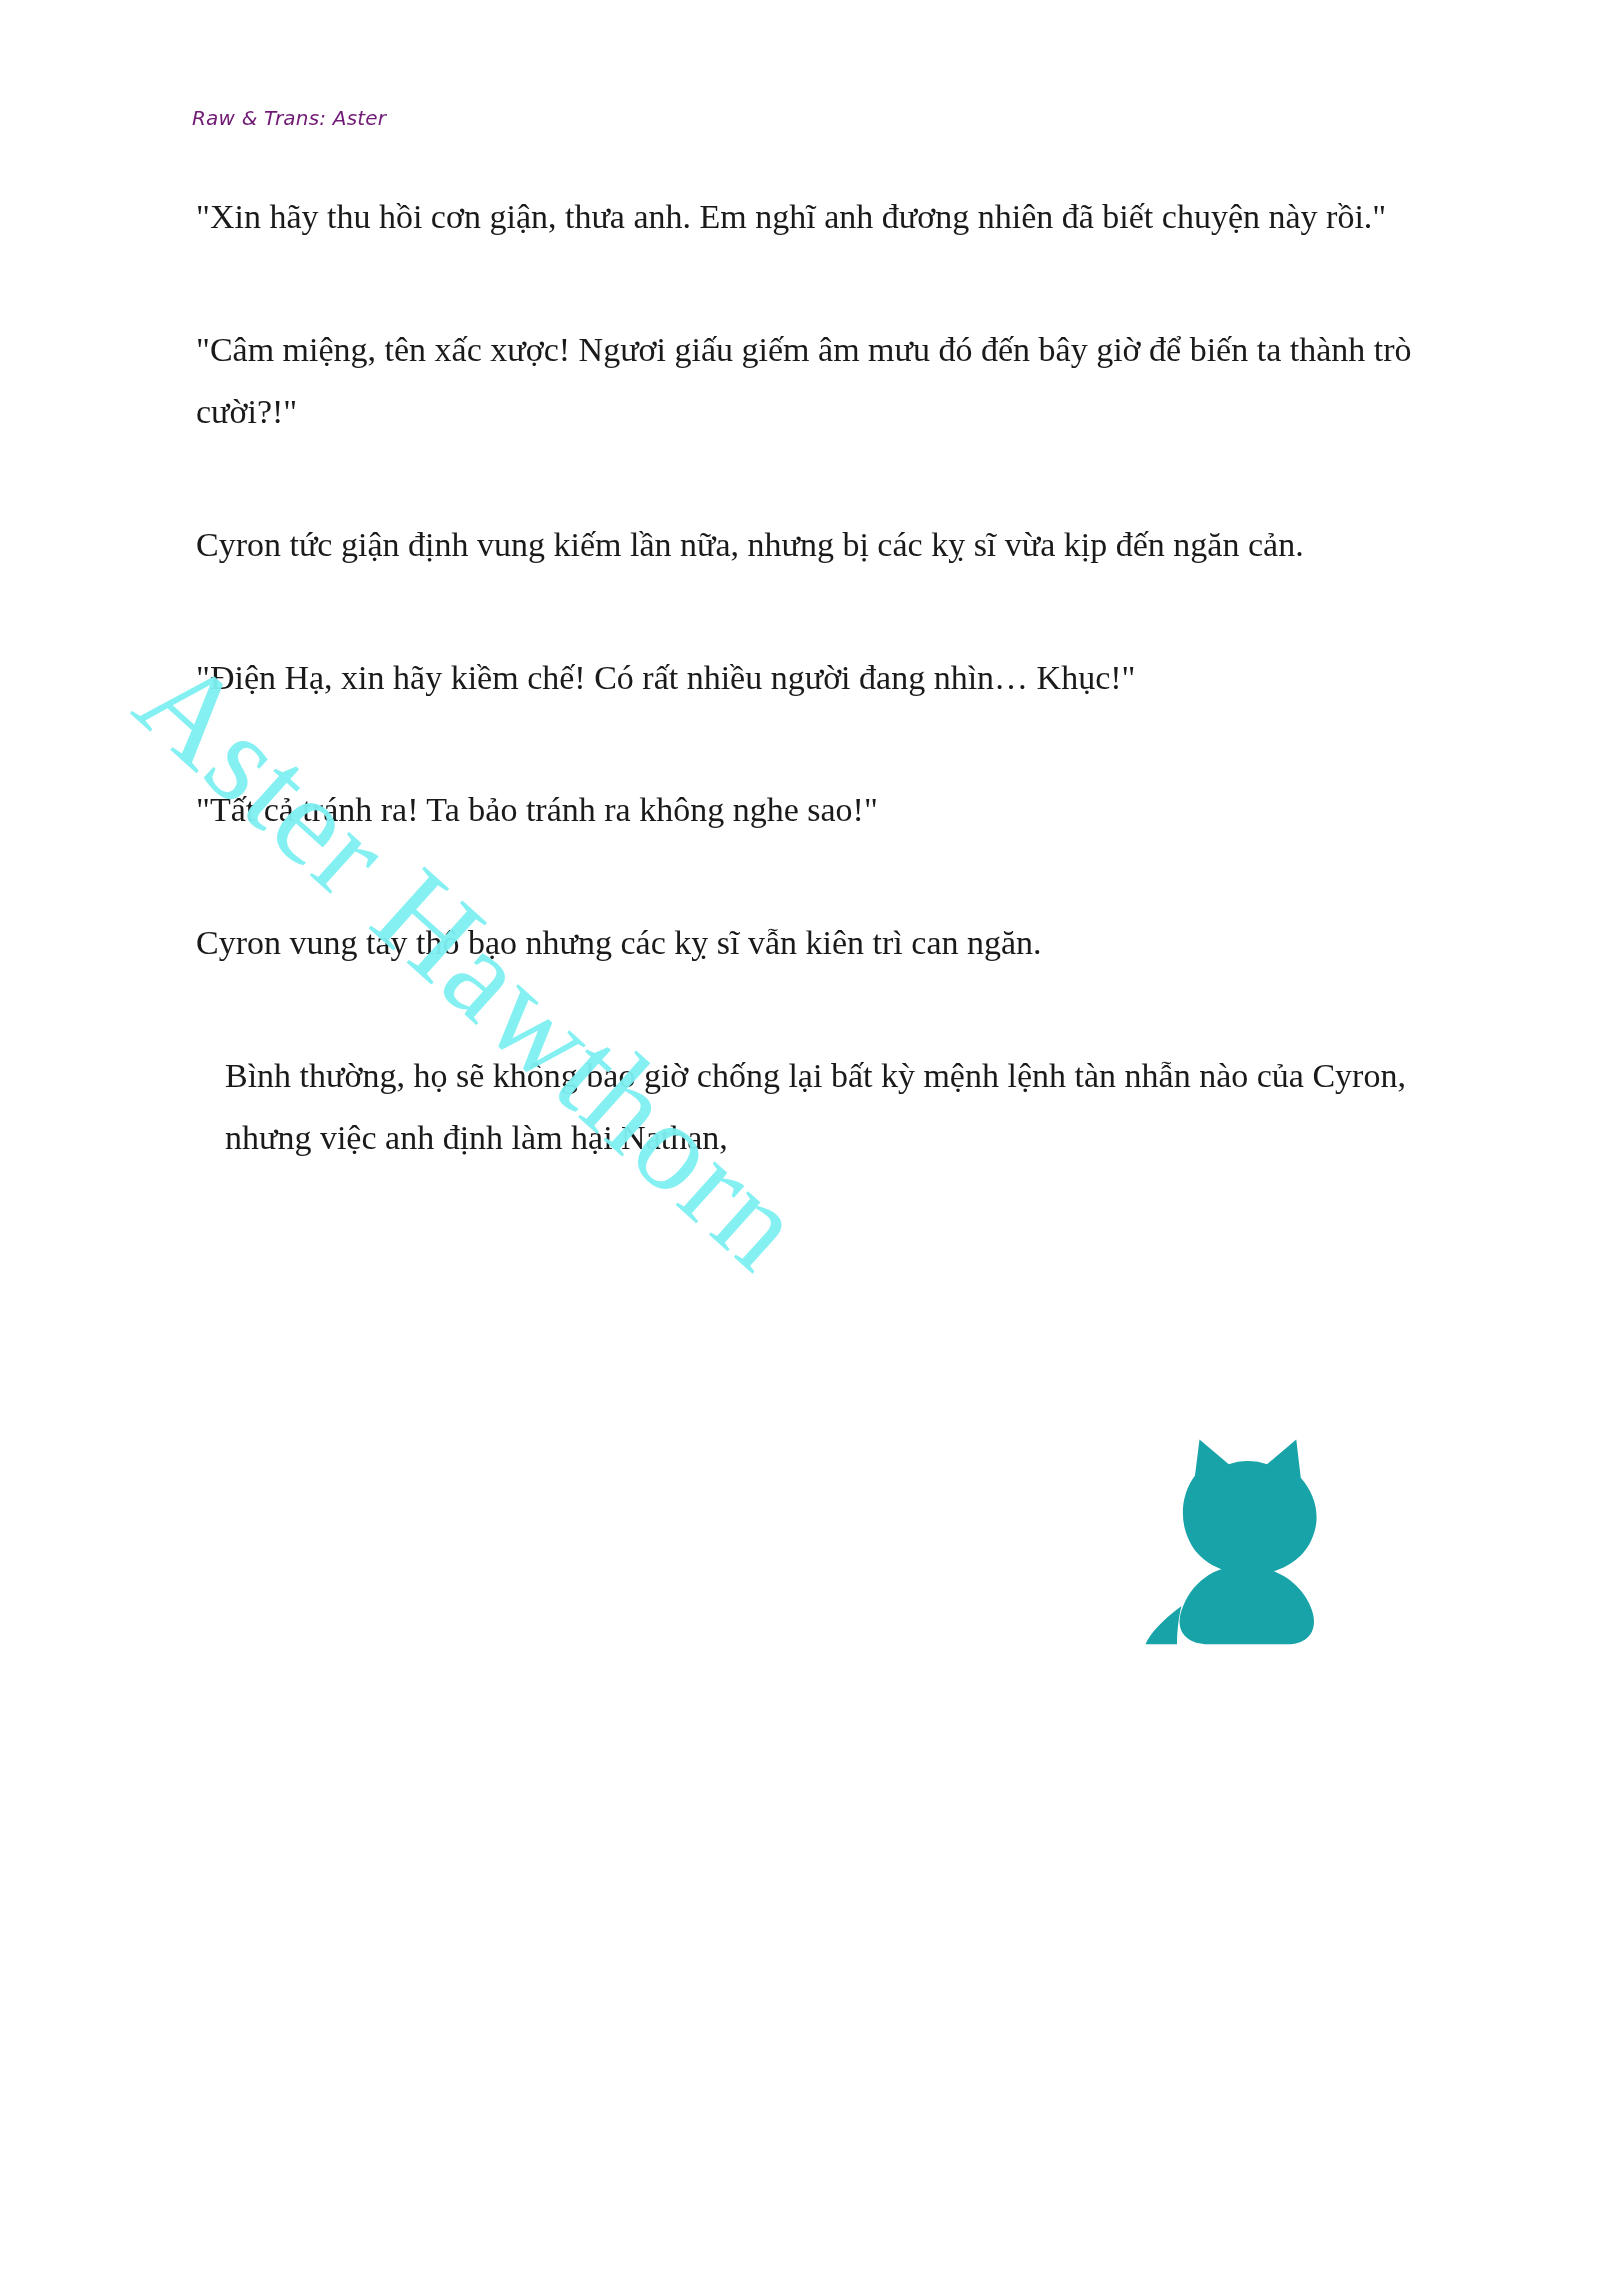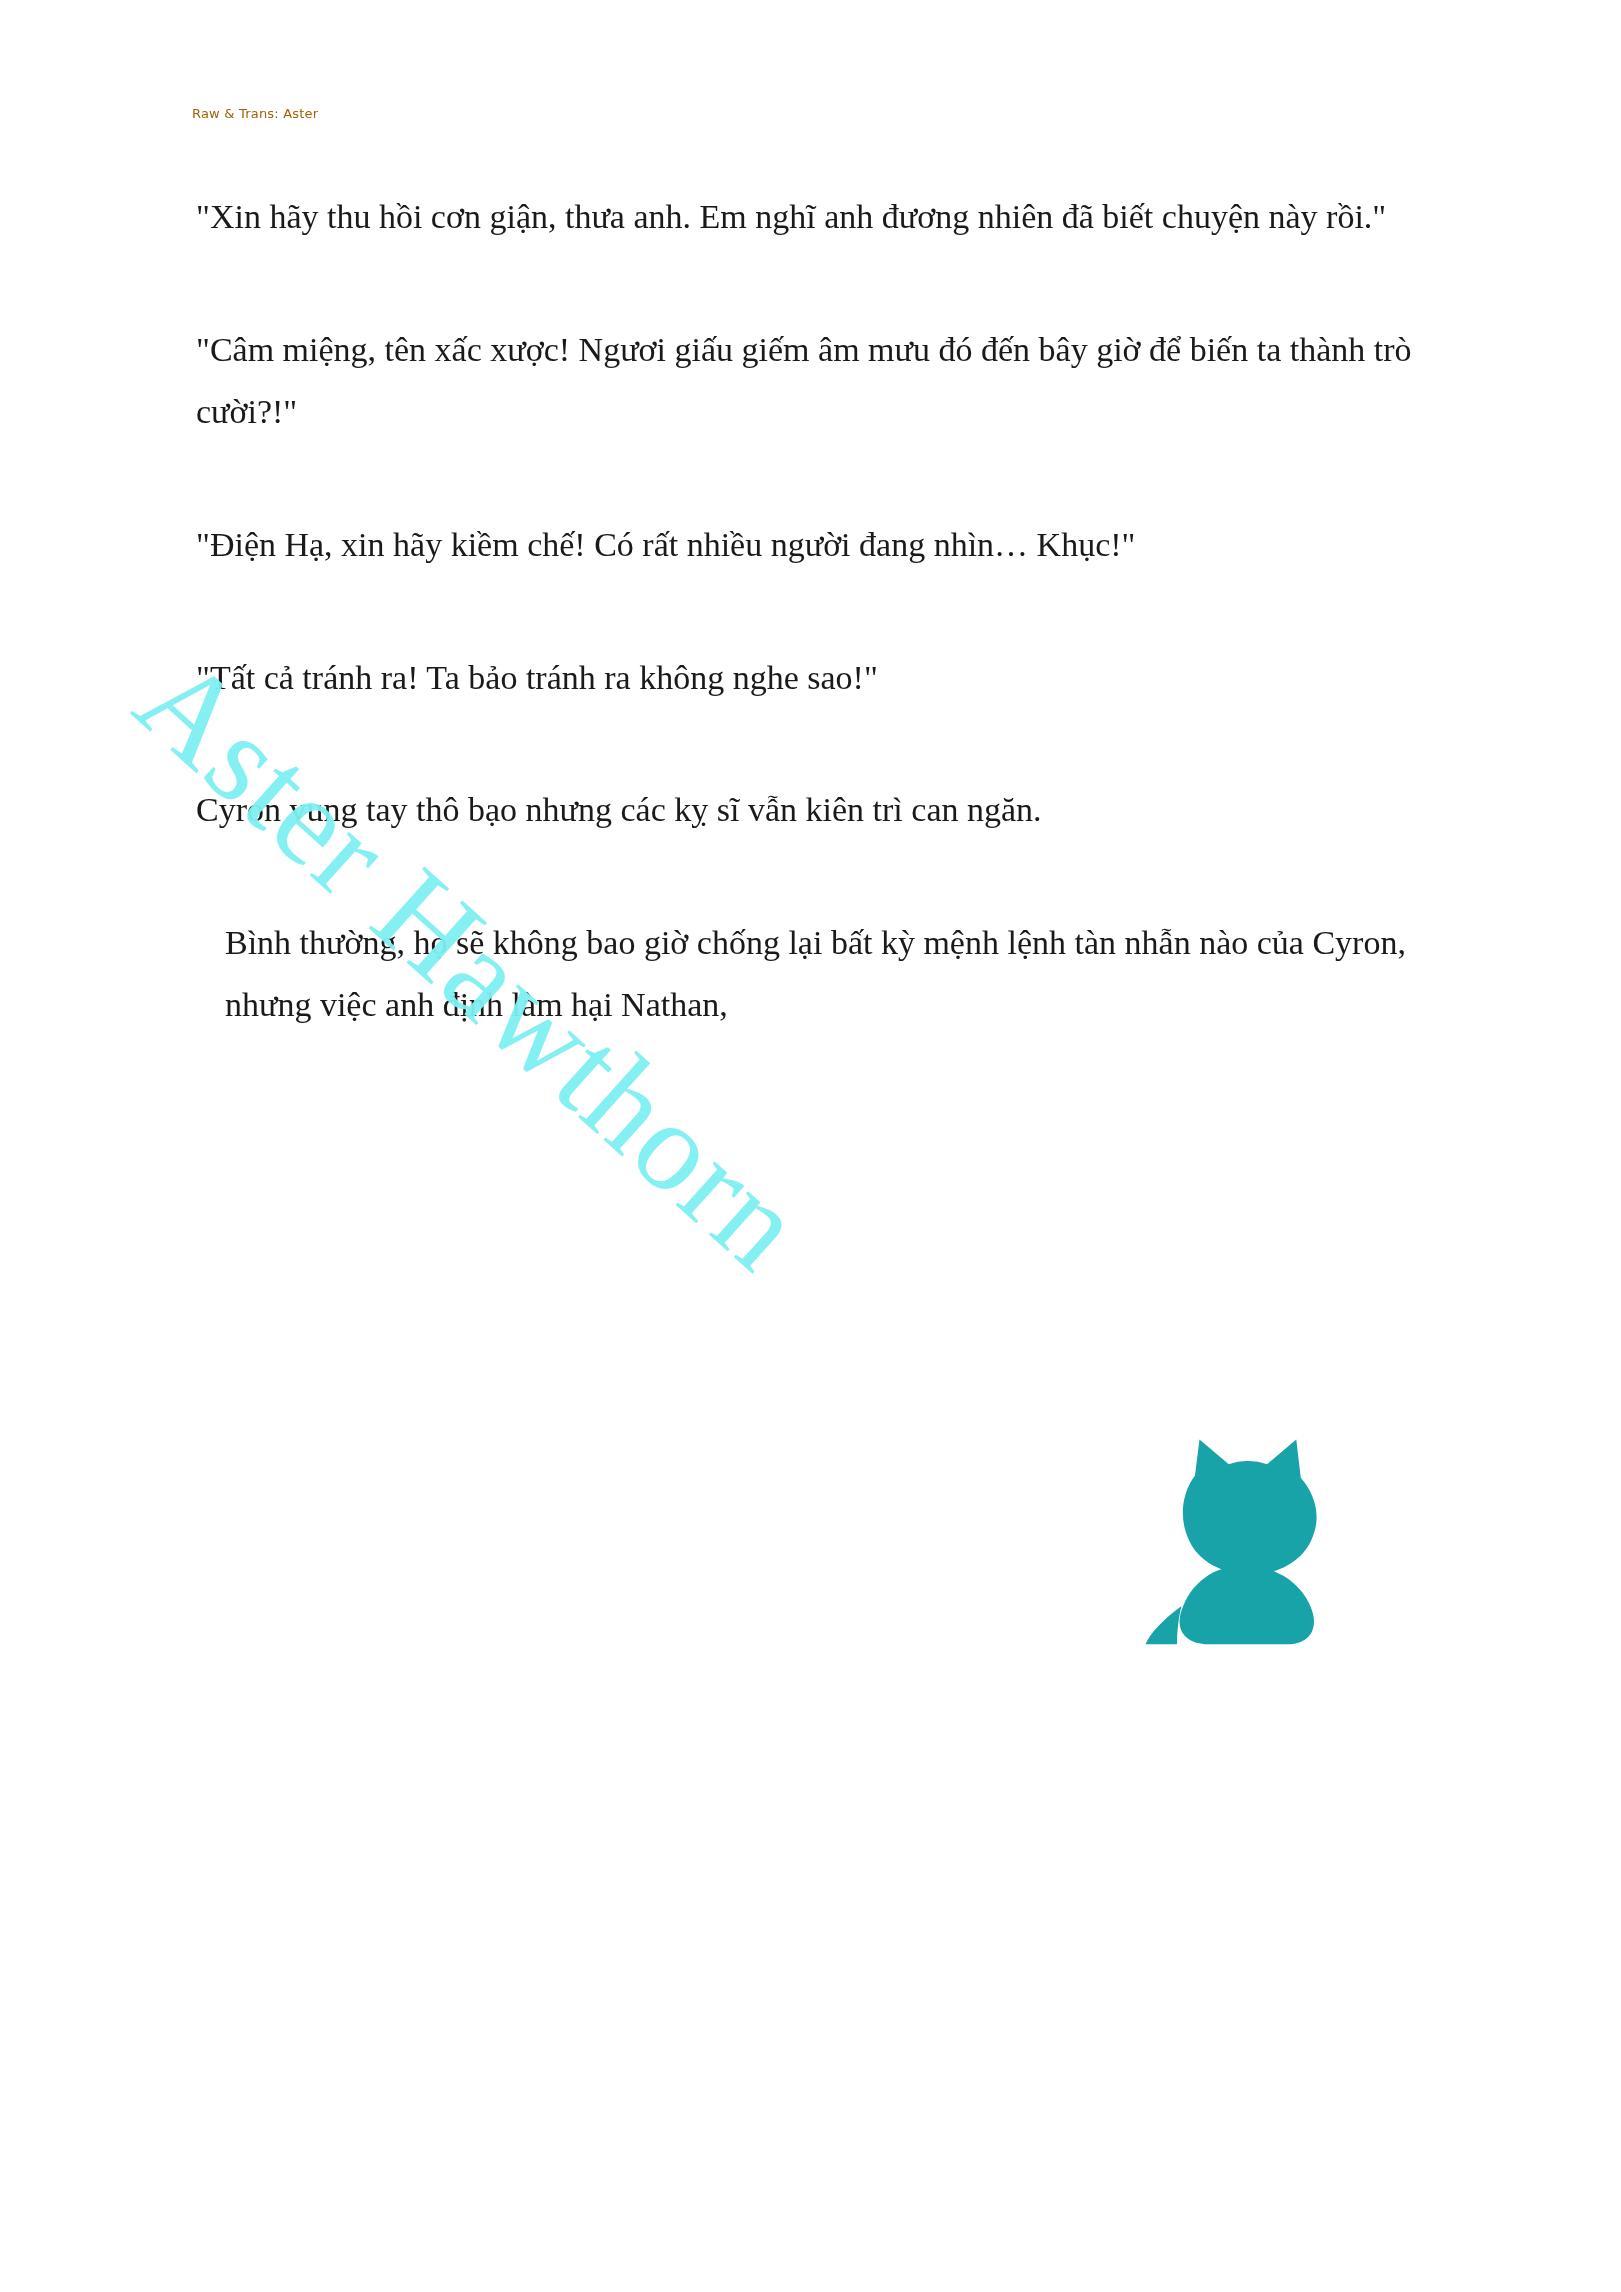--- a/index.html
+++ b/index.html
@@ -13,23 +13,24 @@
     height: 2293px;
     background: #ffffff;
     overflow: hidden;
     font-family: "Liberation Serif", serif;
   }
   .header-note {
     position: absolute;
     top: 106px;
     left: 192px;
     font-family: "DejaVu Sans", sans-serif;
-    font-size: 13px;
-    color: #a16207;
+    font-size: 20px;
+    color: #701a75;
     letter-spacing: 0.2px;
+    font-style: italic;
   }
   .content {
     position: absolute;
     top: 186px;
     left: 196px;
     width: 1235px;
   }
   .para {
     font-family: "Liberation Serif", serif;
     font-size: 34px;
@@ -67,20 +68,21 @@
 </head>
 <body>
 
 <div class="page">
 
   <div class="header-note">Raw &amp; Trans: Aster</div>
 
   <div class="content">
     <p class="para">"Xin hãy thu hồi cơn giận, thưa anh. Em nghĩ anh đương nhiên đã biết chuyện này rồi."</p>
     <p class="para">"Câm miệng, tên xấc xược! Ngươi giấu giếm âm mưu đó đến bây giờ để biến ta thành trò cười?!"</p>
+    <p class="para">Cyron tức giận định vung kiếm lần nữa, nhưng bị các kỵ sĩ vừa kịp đến ngăn cản.</p>
     <p class="para">"Điện Hạ, xin hãy kiềm chế! Có rất nhiều người đang nhìn… Khục!"</p>
     <p class="para">"Tất cả tránh ra! Ta bảo tránh ra không nghe sao!"</p>
     <p class="para">Cyron vung tay thô bạo nhưng các kỵ sĩ vẫn kiên trì can ngăn.</p>
     <p class="para">Bình thường, họ sẽ không bao giờ chống lại bất kỳ mệnh lệnh tàn nhẫn nào của Cyron, nhưng việc anh định làm hại Nathan,</p>
   </div>
 
   <div class="watermark-text">Aster Hawthorn</div>
 
   <svg class="watermark-cat" viewBox="0 0 100 100">
     <g fill="#17a3a8">

